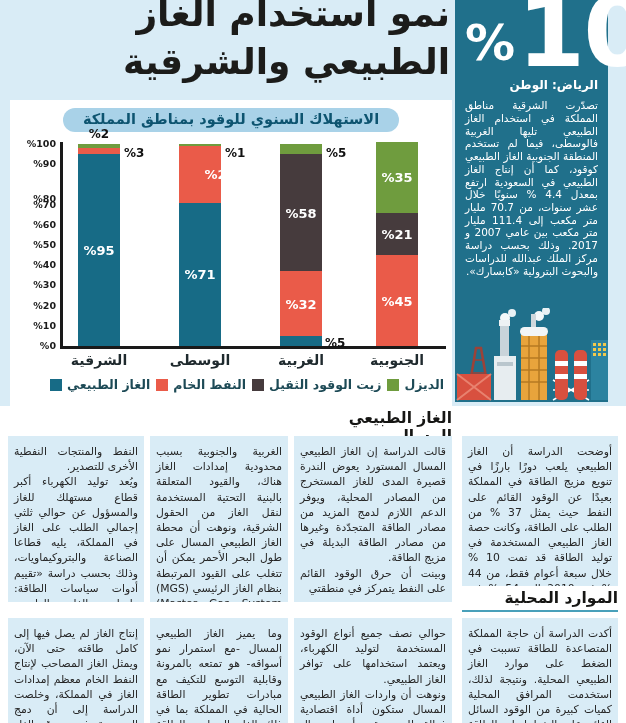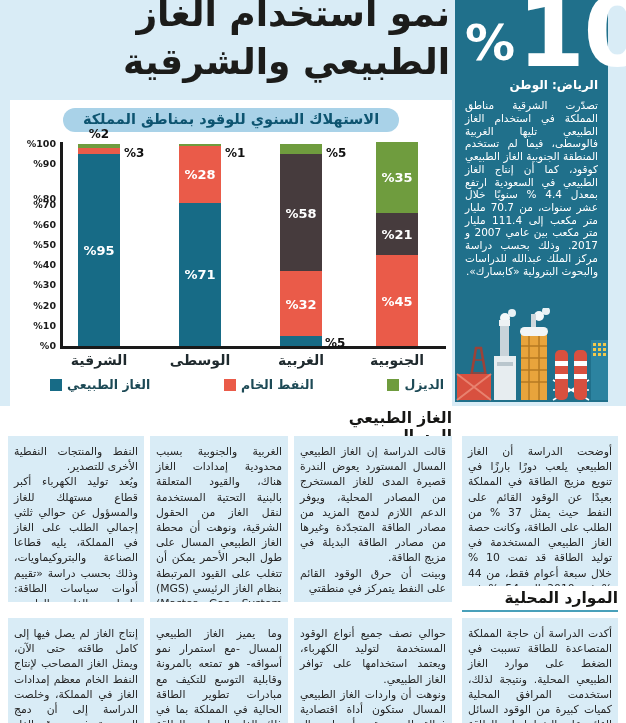--- a/index.html
+++ b/index.html
@@ -129,21 +129,21 @@
           <div class="seg" style="height: 191.9px; bottom: 0px; background: rgb(23, 107, 134);"></div>
           <div class="seg-label inside" style="left: 0px; width: 42px; bottom: 87.95px;">%95</div>
           <div class="seg" style="height: 6.06px; bottom: 191.9px; background: rgb(234, 91, 73);"></div>
           <div class="seg" style="height: 4.04px; bottom: 197.96px; background: rgb(111, 156, 62);"></div>
         </div>
         <div class="seg-label outside" style="left: 162px; top: 2px;">%1</div>
         <div class="bar" style="left: 116px; width: 42px;">
           <div class="seg" style="height: 143.42px; bottom: 0px; background: rgb(23, 107, 134);"></div>
           <div class="seg-label inside" style="left: 0px; width: 42px; bottom: 63.71px;">%71</div>
           <div class="seg" style="height: 56.56px; bottom: 143.42px; background: rgb(234, 91, 73);"></div>
-          <div class="seg-label inside" style="left: 0px; width: 42px; bottom: 163.7px;">%28</div>
+          <div class="seg-label inside" style="left: 0px; width: 42px; bottom: 163.7px; padding-left: 20px;">%28</div>
           <div class="seg" style="height: 2.02px; bottom: 199.98px; background: rgb(111, 156, 62);"></div>
         </div>
         <div class="seg-label outside" style="left: 262px; bottom: -4px;">%5</div>
         <div class="seg-label outside" style="left: 263px; top: 2px;">%5</div>
         <div class="bar" style="left: 217px; width: 42px;">
           <div class="seg" style="height: 10.1px; bottom: 0px; background: rgb(23, 107, 134);"></div>
           <div class="seg" style="height: 64.64px; bottom: 10.1px; background: rgb(234, 91, 73);"></div>
           <div class="seg-label inside" style="left: 0px; width: 42px; bottom: 34.42px;">%32</div>
           <div class="seg" style="height: 117.16px; bottom: 74.74px; background: rgb(70, 59, 61);"></div>
           <div class="seg-label inside" style="left: 0px; width: 42px; bottom: 125.32px;">%58</div>
@@ -167,20 +167,24 @@
     <div class="legend">
         <div class="legend-item">
           <span class="legend-swatch" style="background: rgb(23, 107, 134);"></span>
           <span class="legend-label">الغاز الطبيعي</span>
         </div>
         <div class="legend-item">
           <span class="legend-swatch" style="background: rgb(234, 91, 73);"></span>
           <span class="legend-label">النفط الخام</span>
         </div>
         <div class="legend-item">
+          <span class="legend-swatch" style="background: rgb(70, 59, 61);"></span>
+          <span class="legend-label">زيت الوقود الثقيل</span>
+        </div>
+        <div class="legend-item">
           <span class="legend-swatch" style="background: rgb(111, 156, 62);"></span>
           <span class="legend-label">الديزل</span>
         </div>
       </div>
   </section>
 
   <div class="tblock c4 p1">أوضحت الدراسة أن الغاز الطبيعي يلعب دورًا بارزًا في تنويع مزيج الطاقة في المملكة بعيدًا عن الوقود القائم على النفط حيث يمثل 37 % من الطلب على الطاقة، وكانت حصة الغاز الطبيعي المستخدمة في توليد الطاقة قد نمت 10 % خلال سبعة أعوام فقط، من 44 % في 2010 إلى 54 % في 2017.</div>
   <div class="hdr hdr-c4b">الموارد المحلية</div>
   <div class="tblock c4 p2">أكدت الدراسة أن حاجة المملكة المتصاعدة للطاقة تسببت في الضغط على موارد الغاز الطبيعي المحلية. ونتيجة لذلك، استخدمت المرافق المحلية كميات كبيرة من الوقود السائل القائم على النفط لتوليد الطاقة لتلبية الطلب المتبقي، حيث يشكل النفط الخام</div>
 

